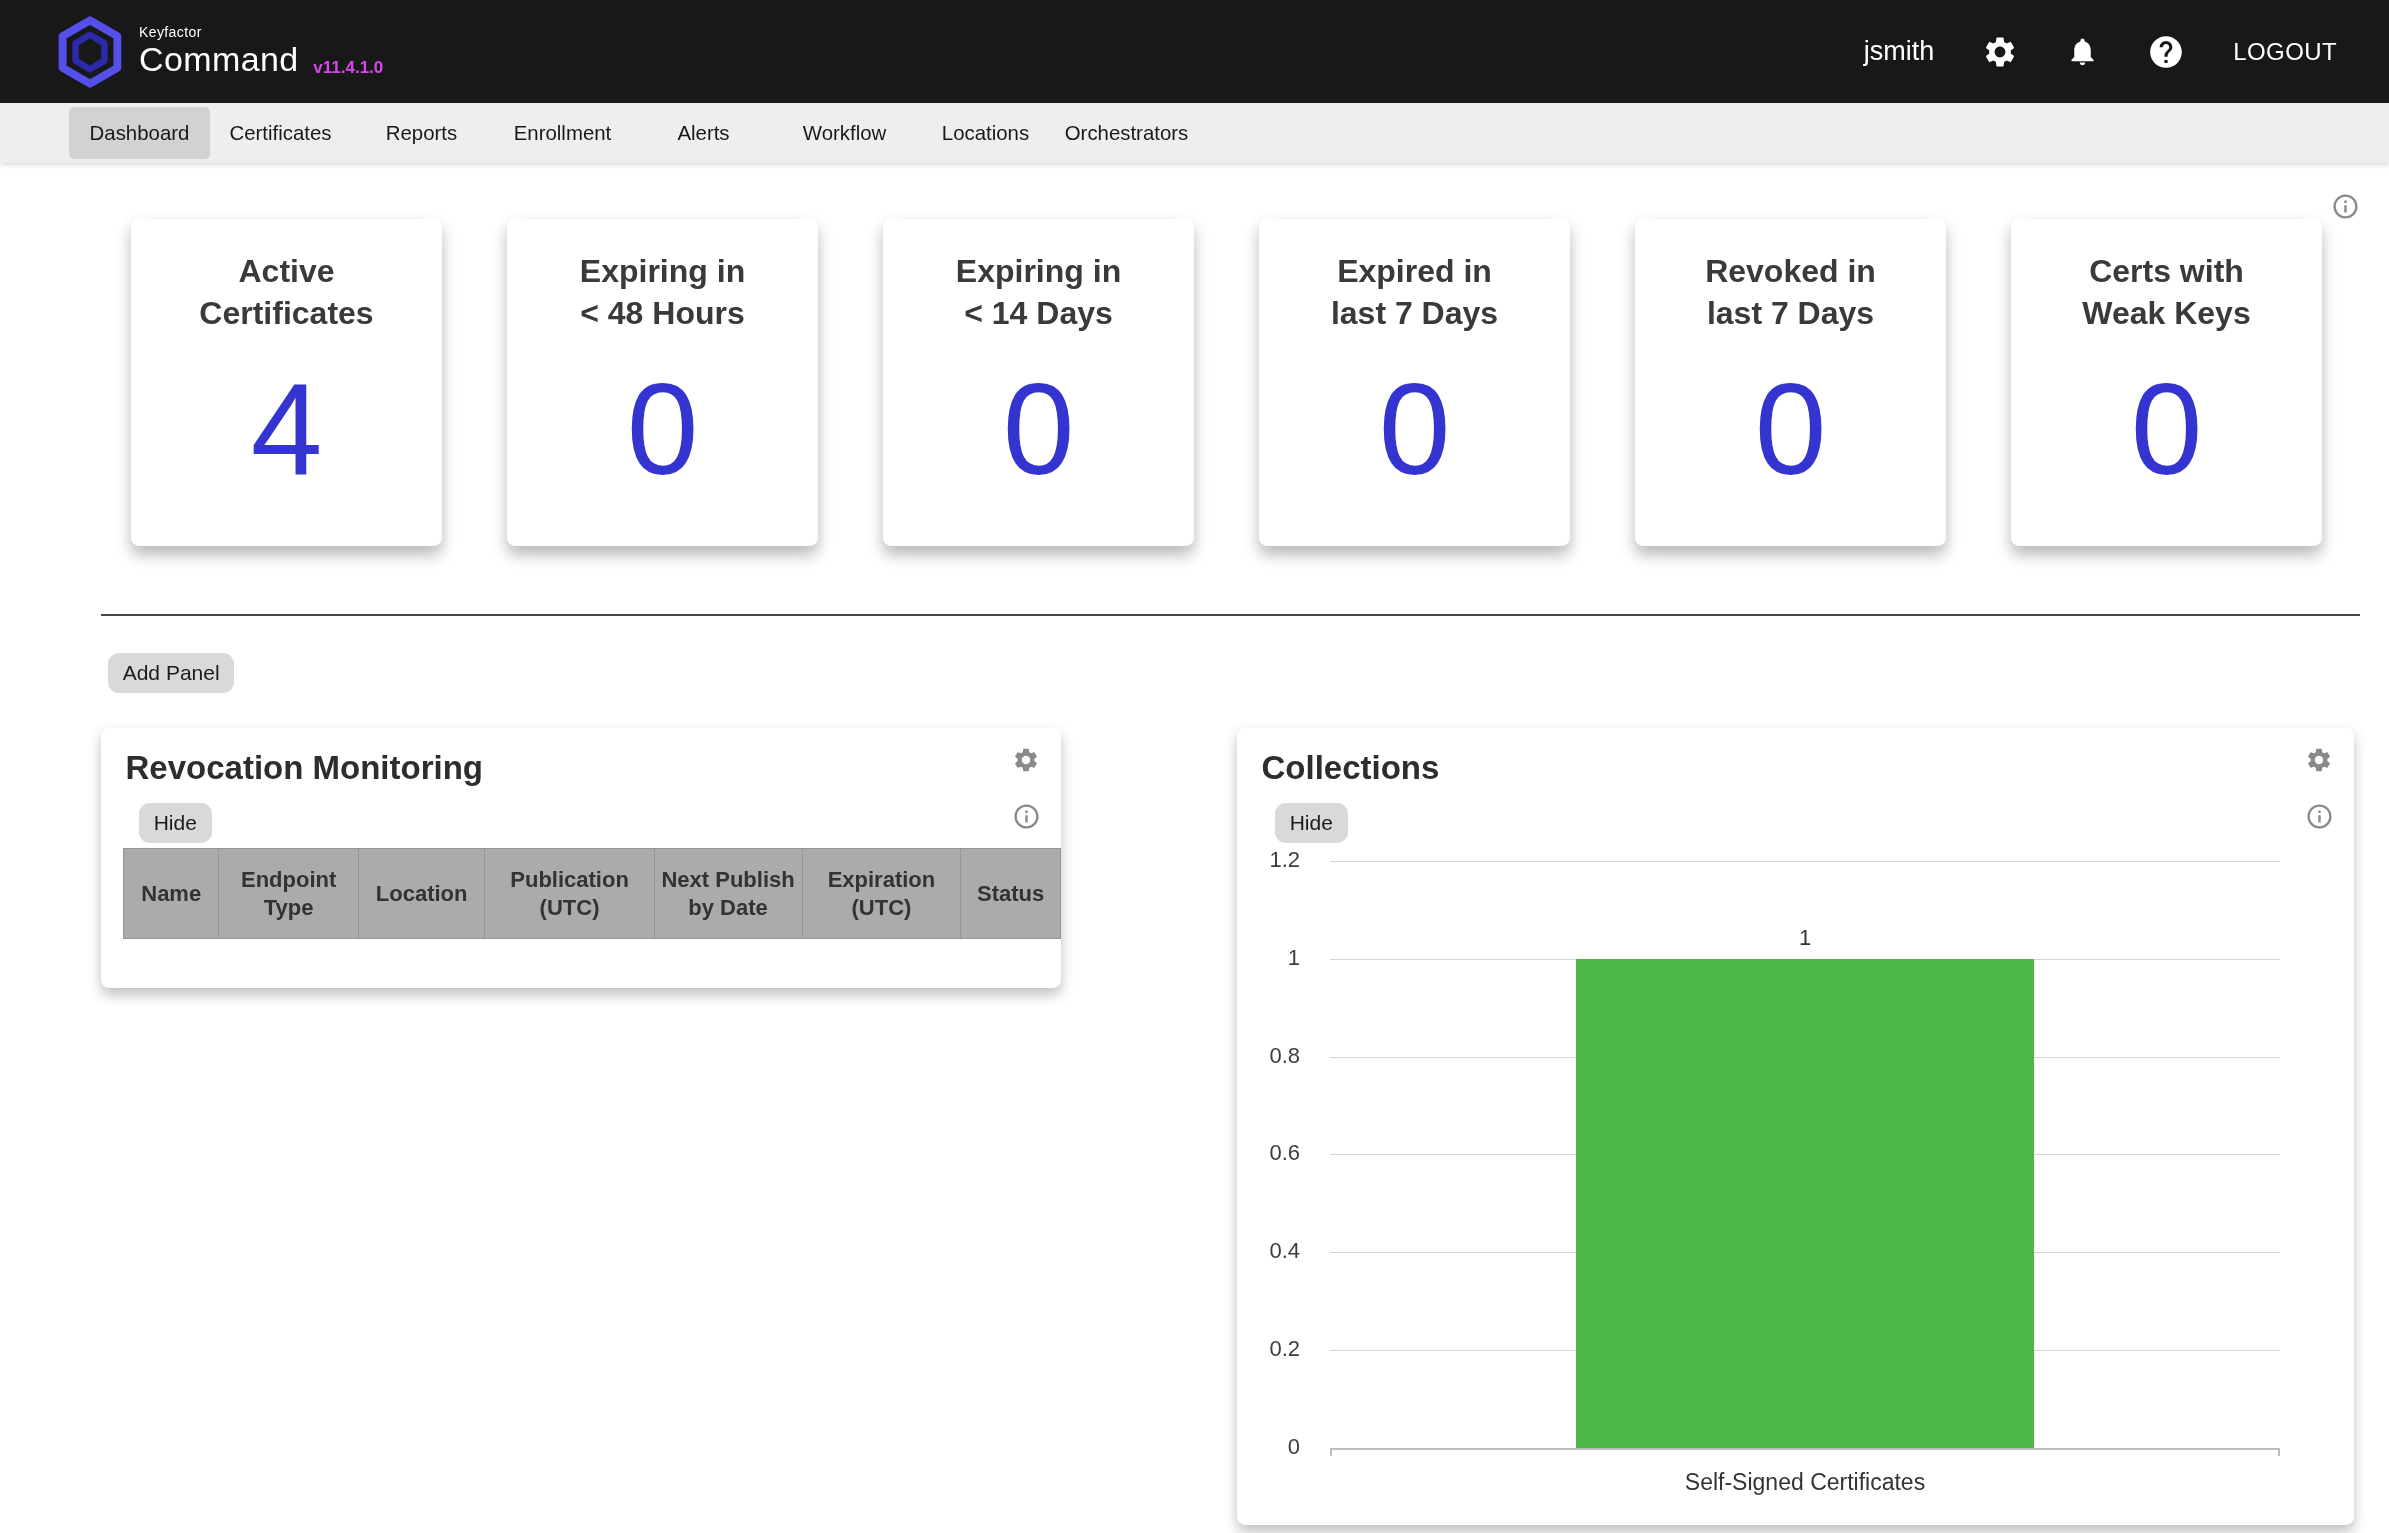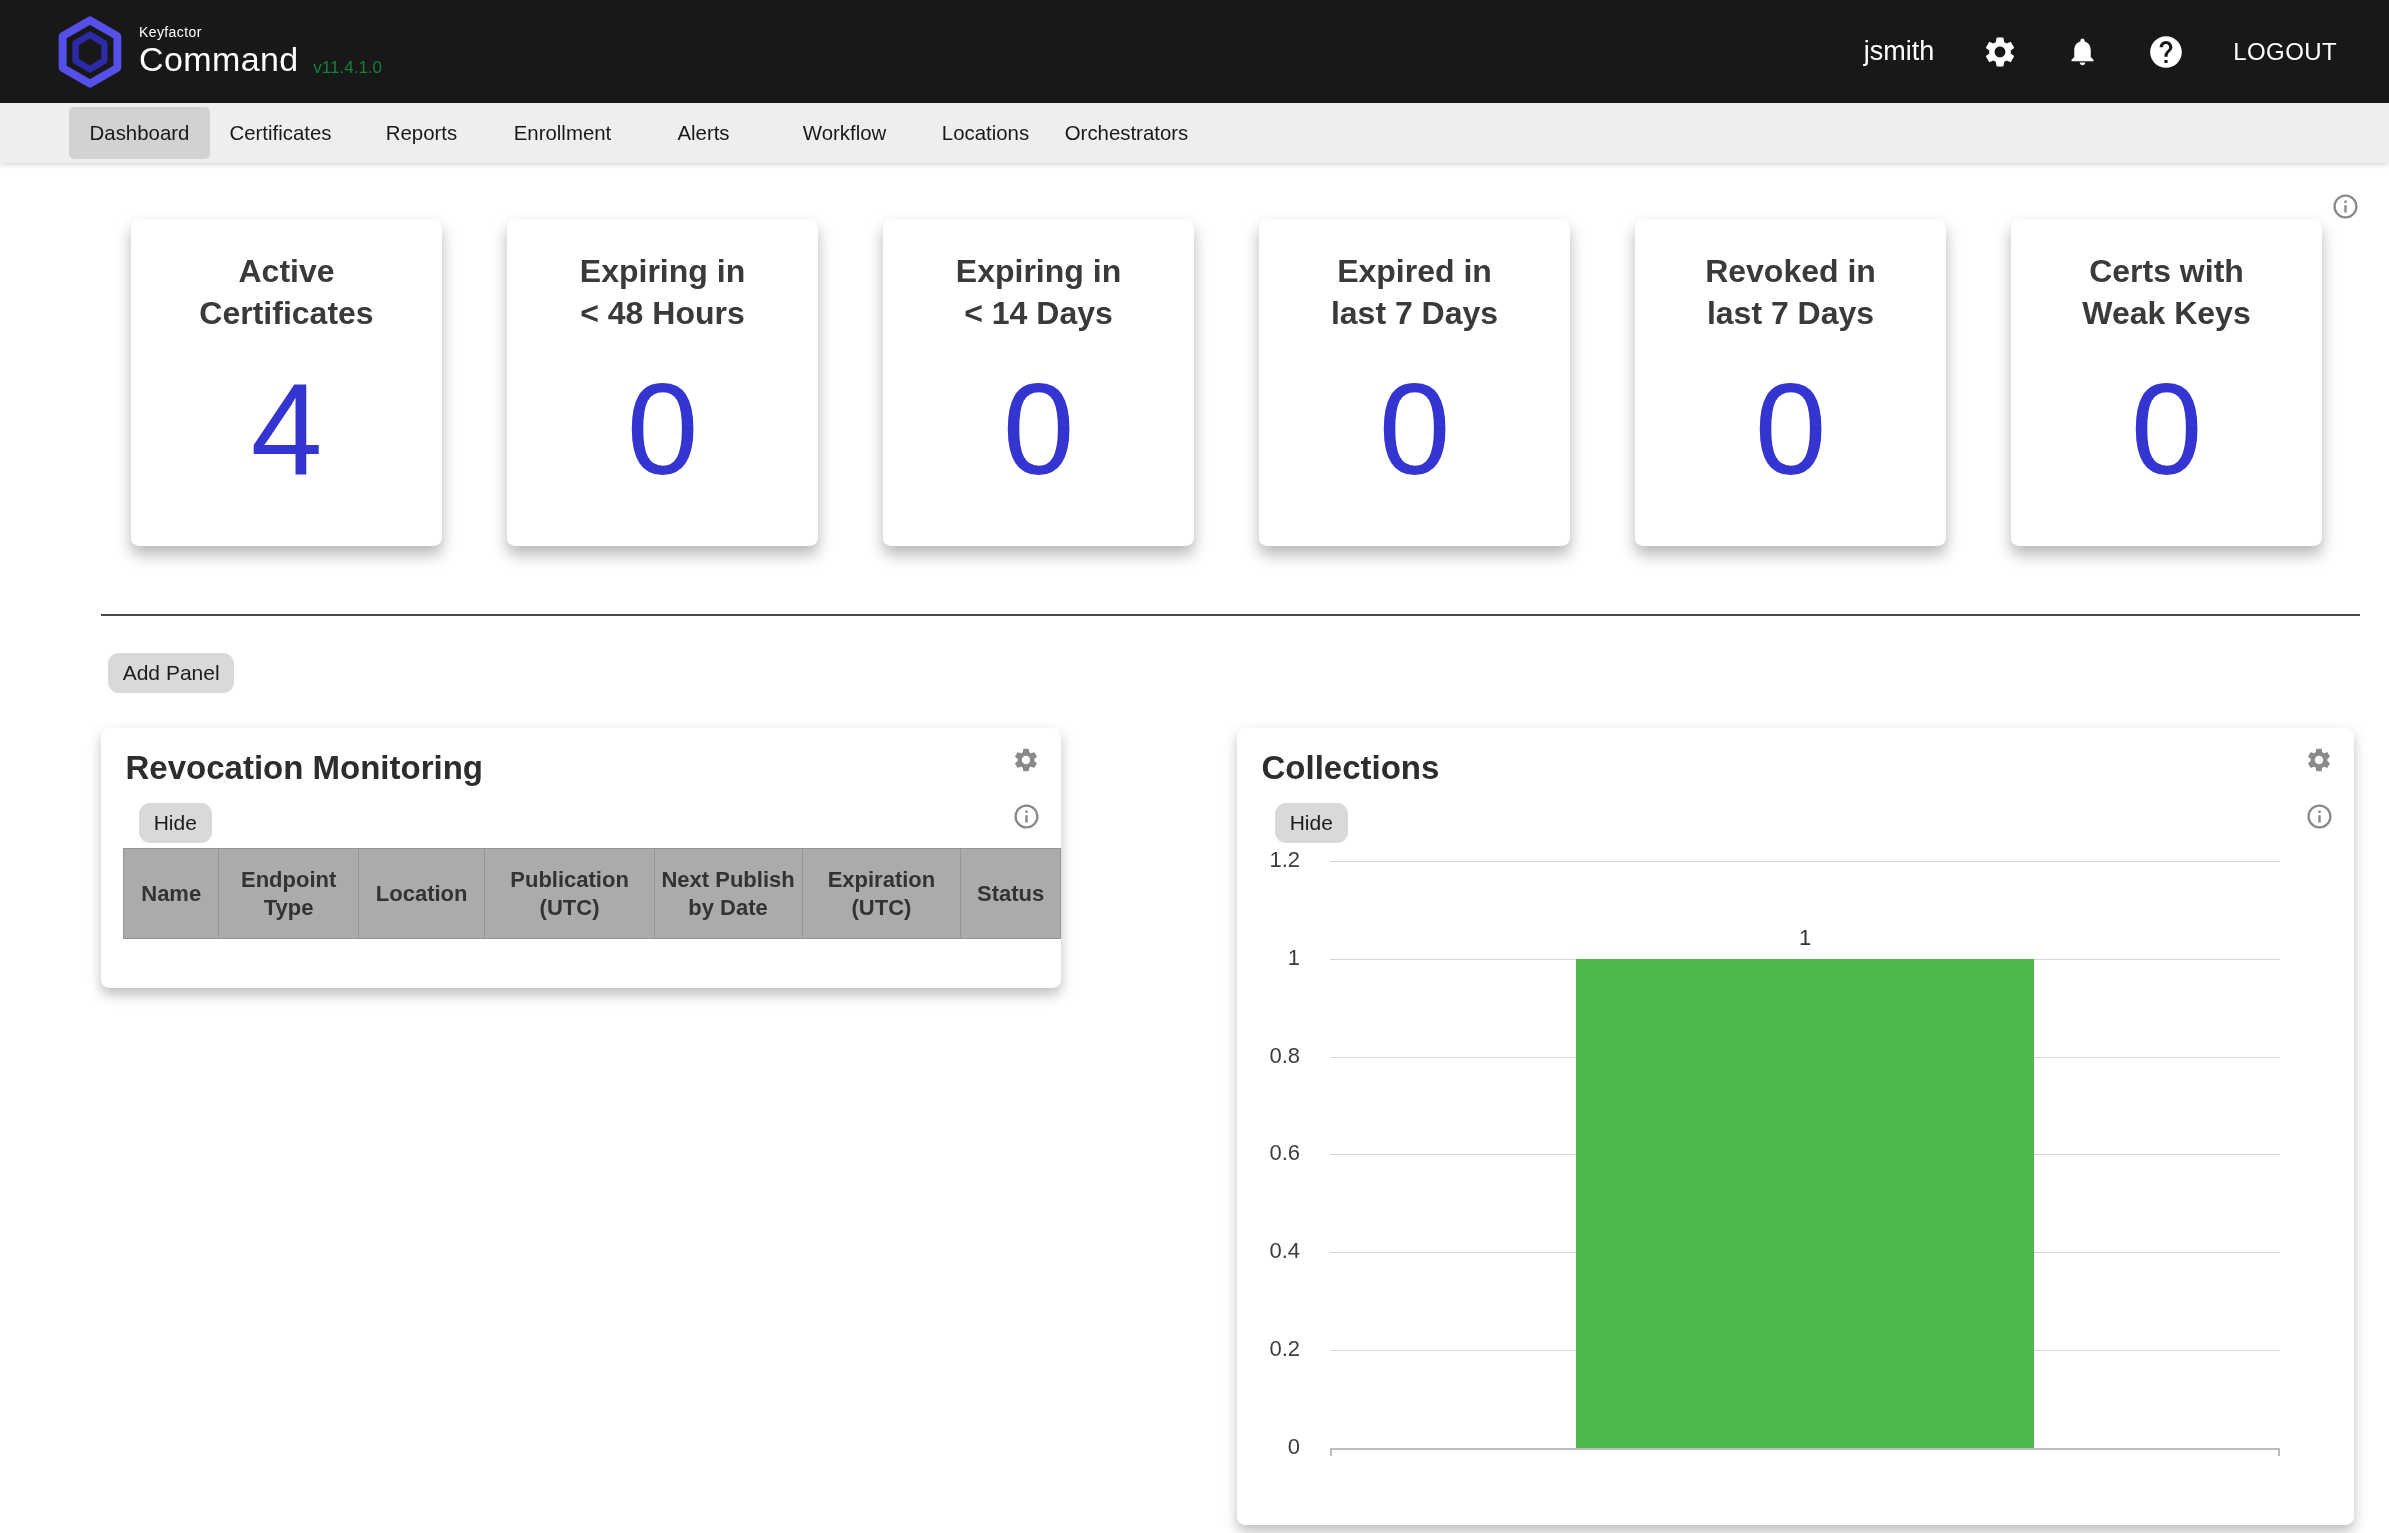--- a/index.html
+++ b/index.html
@@ -12,21 +12,21 @@
   
   .topbar {
     height:103px; background:#181818; display:flex; align-items:center;
     justify-content:space-between; padding:0 52px 0 54px;
   }
   .brand { display:flex; align-items:center; }
   .brand-logo { width:72px; height:72px; }
   .brand-text { margin-left:13px; color:#fff; }
   .brand-small { font-size:14px; letter-spacing:0.4px; }
   .brand-large { font-size:34px; font-weight:400; letter-spacing:0.4px; }
-  .brand-version { color:#15803d; font-size:17px; font-weight:400; align-self:flex-end; margin:0 0 9.8px 14.7px; }
+  .brand-version { color:#d946ef; font-size:17px; font-weight:700; align-self:flex-end; margin:0 0 9.8px 14.7px; }
   .top-right { display:flex; align-items:center; gap:48px; }
   .username { color:#fff; font-size:27px; }
   .icon-btn { display:flex; align-items:center; justify-content:center; cursor:pointer; }
   .logout { color:#fff; font-size:24px; letter-spacing:0.4px; cursor:pointer; }
 
   
   .navbar {
     height:60px; background:#edeef0; display:flex; align-items:center;
     padding-left:69px; box-shadow:0 2.5px 4.9px rgba(0,0,0,.14); position:relative; z-index:2;
   }
@@ -232,20 +232,21 @@
         </svg>
     </span>
     <span class="panel-info icon-btn">
       <svg width="29" height="29" viewBox="0 0 24 24" fill="#8a8a8a">
           <path d="M11 7h2v2h-2zm0 4h2v6h-2zm1-9C6.48 2 2 6.48 2 12s4.48 10 10 10 10-4.48 10-10S17.52 2 12 2zm0 18c-4.41 0-8-3.59-8-8s3.59-8 8-8 8 3.59 8 8-3.59 8-8 8z"></path>
         </svg>
     </span>
     <button class="btn hide-btn">Hide</button>
 
     <div class="chart-plot">
+      <div class="x-label">Self-Signed Certificates</div>
     <div class="gridline axisline" style="top: 587px;"></div>
         <div class="ytick" style="top: 587px;">0</div>
         <div class="gridline" style="top: 489px;"></div>
         <div class="ytick" style="top: 489px;">0.2</div>
         <div class="gridline" style="top: 391px;"></div>
         <div class="ytick" style="top: 391px;">0.4</div>
         <div class="gridline" style="top: 293px;"></div>
         <div class="ytick" style="top: 293px;">0.6</div>
         <div class="gridline" style="top: 196px;"></div>
         <div class="ytick" style="top: 196px;">0.8</div>

